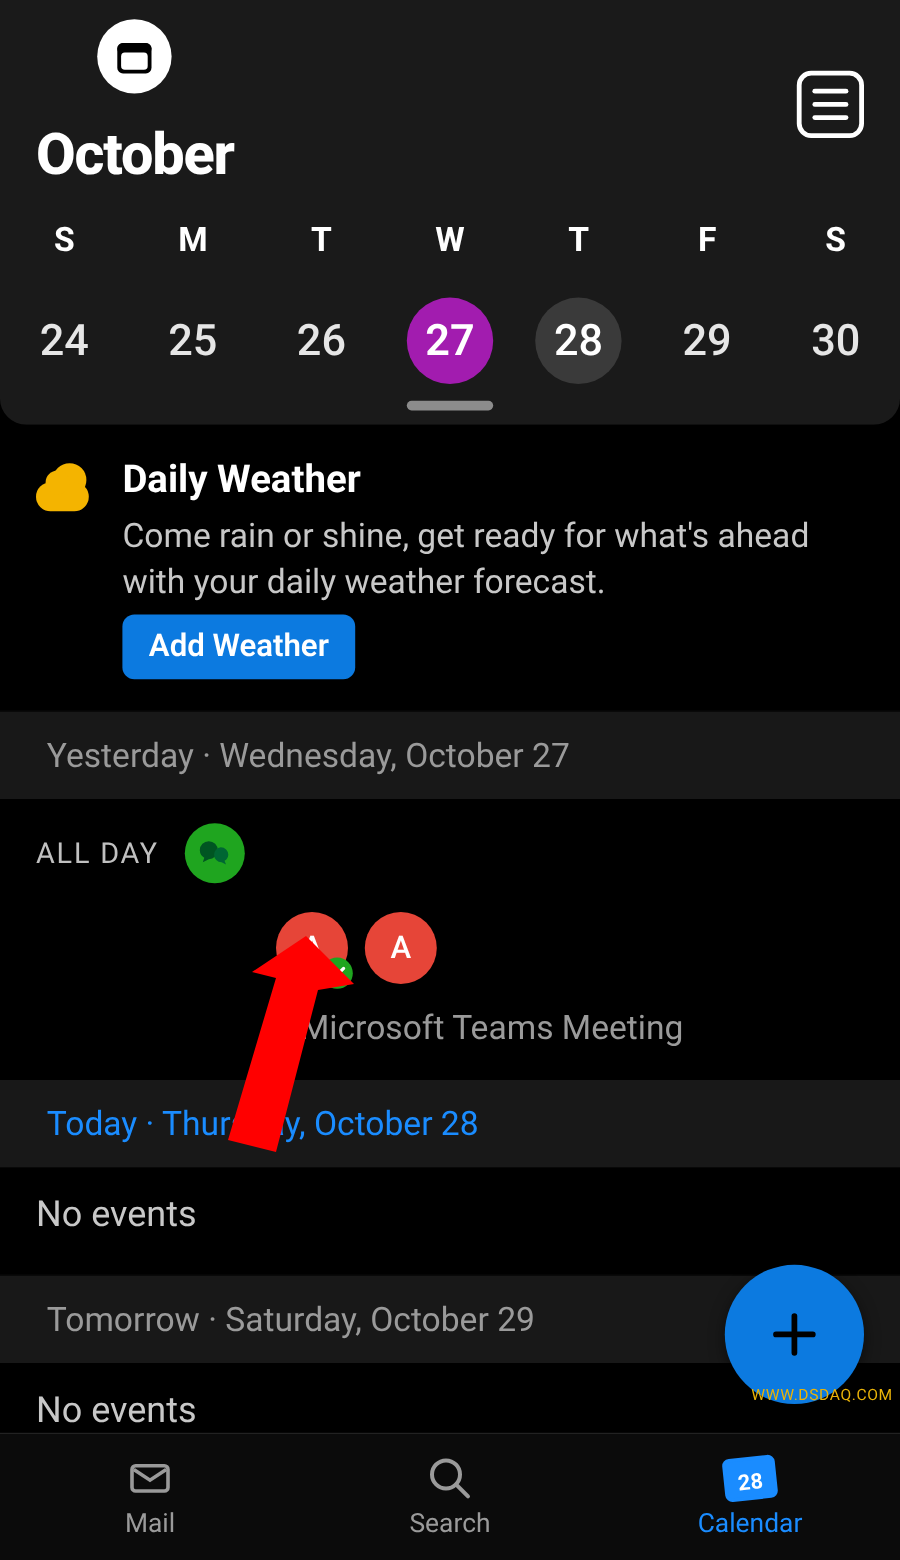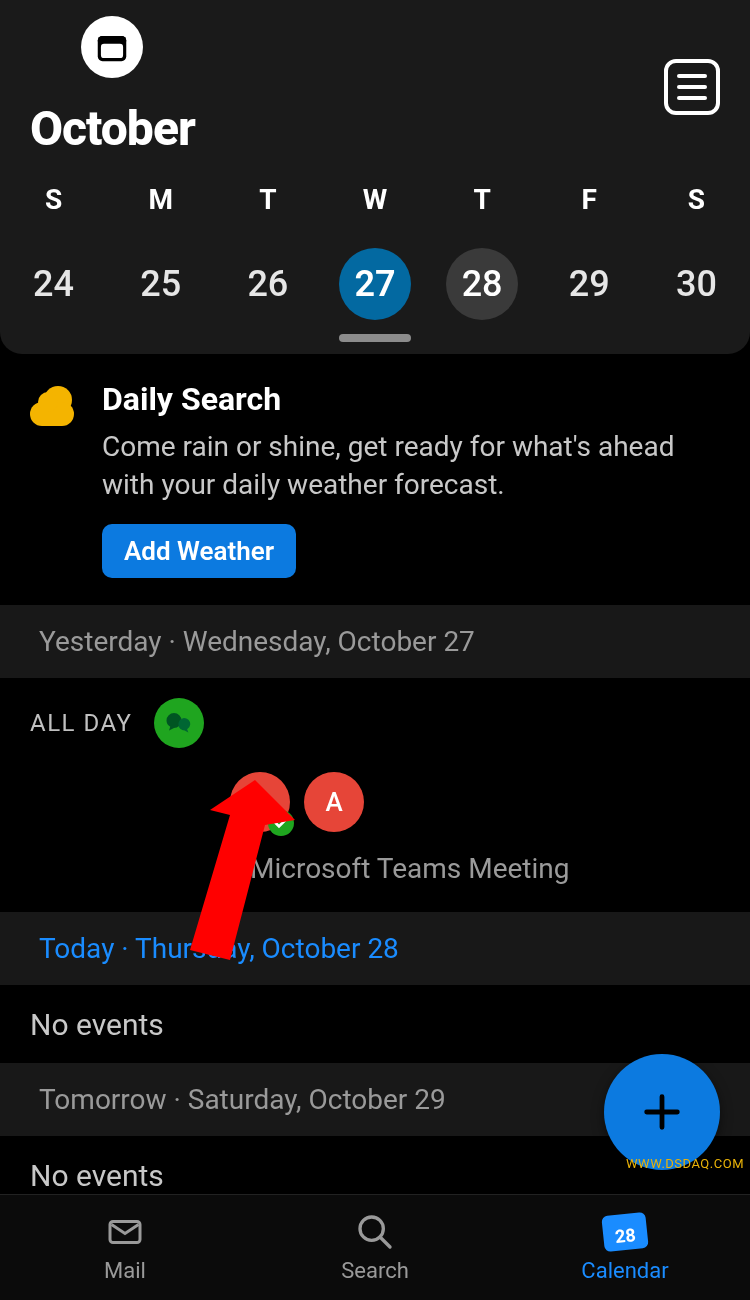--- a/index.html
+++ b/index.html
@@ -9,47 +9,47 @@
   .header-left { display: flex; align-items: center; gap: 22px; flex-direction: column; }
   .cal-icon { width: 62px; height: 62px; border-radius: 50%; background: #fff; display: flex; align-items: center; justify-content: center; }
   .cal-icon svg { width: 38px; height: 38px; }
   .month-title { font-size: 48px; font-weight: 800; letter-spacing: -1px; }
   .menu-btn { width: 56px; height: 56px; border: 4px solid #fff; border-radius: 12px; display: flex; flex-direction: column; align-items: center; justify-content: center; gap: 7px; }
   .menu-btn span { width: 30px; height: 4px; background: #fff; border-radius: 2px; }
   .week-row { display: flex; justify-content: space-between; padding: 20px 0 0 0; }
   .week-col { flex: 1; display: flex; flex-direction: column; align-items: center; gap: 32px; }
   .dow { font-size: 28px; font-weight: 700; color: #fff; }
   .daynum { font-size: 36px; font-weight: 500; color: #e6e6e6; width: 72px; height: 72px; display: flex; align-items: center; justify-content: center; border-radius: 50%; }
-  .daynum.selected { background: #0369a1; color: #fff; font-weight: 600; }
+  .daynum.selected { background: #a21caf; color: #fff; font-weight: 600; }
   .daynum.today { background: #3a3a3a; color: #fff; }
   .selected-bar { width: 72px; height: 8px; background: #8c8c8c; border-radius: 4px; margin: 14px auto 0 auto; }
   .weather-card { display: flex; gap: 24px; padding: 26px 30px 26px 30px; background: #000; }
   .weather-icon { width: 48px; min-width:48px; height: 48px; position: relative; margin-top:4px;}
   .sun { width: 28px; height: 28px; background: #f4b400; border-radius: 50%; position: absolute; top: 2px; left: 14px; }
   .cloud { position: absolute; bottom: 6px; left: 0; width: 44px; height: 24px; background: #f4b400; border-radius: 14px; }
   .cloud::before { content:''; position:absolute; width:20px; height:20px; background:#f4b400; border-radius:50%; top:-10px; left:8px;}
   .weather-title { font-size: 32px; font-weight: 700; margin-bottom: 10px; }
-  .weather-desc { font-size: 28px; color: #c8c8c8; line-height: 1.35; margin-bottom: 20px; }
+  .weather-desc { font-size: 28px; color: #c8c8c8; line-height: 1.35; margin-bottom: 8px; }
   .weather-btns { display: flex; gap: 20px; }
   .btn-primary { background: #0c7ae0; color: #fff; font-size: 26px; font-weight: 600; padding: 12px 22px; border-radius: 10px; }
   .btn-outline { border: 2px solid #0c7ae0; color: #0c7ae0; font-size: 26px; font-weight: 500; padding: 10px 22px; border-radius: 10px; }
   .section-header { background: #181818; color: #9a9a9a; font-size: 28px; padding: 20px 39px; border-top:1px solid #000; }
   .section-header.accent { color: #1a8cff; }
   .event-block { padding: 20px 40px 26px 30px; background:#000; position: relative; }
   .event-top { display: flex; align-items: center; gap: 22px; }
   .all-day { font-size: 24px; color: #c0c0c0; letter-spacing: 1.5px; }
   .chat-bubble { width: 50px; height: 50px; border-radius: 50%; background: #1fa51f; display:flex; align-items:center; justify-content:center; position:relative; }
   .chat-bubble svg { width:30px; height:30px; }
   .event-title { font-size: 30px; color: #e8e8e8; letter-spacing: 1px; }
   .attendees { display: flex; gap: 14px; margin: 24px 0 20px 200px; }
   .avatar { width: 60px; height: 60px; border-radius: 50%; background: #e64538; color:#fff; display:flex; align-items:center; justify-content:center; font-size:26px; font-weight:500; position:relative; }
   .avatar .badge { position:absolute; bottom:-4px; right:-4px; width:26px; height:26px; border-radius:50%; background:#1fa51f; display:flex; align-items:center; justify-content:center; }
   .avatar .badge svg { width:16px; height:16px; }
   .event-sub { font-size: 28px; color: #9a9a9a; margin-left: 220px; }
-  .no-events { color:#c8c8c8; font-size:30px; padding:22px 30px 20px; background:#000; }
+  .no-events { color:#c8c8c8; font-size:30px; padding:22px 30px 32px; background:#000; }
   .fab { position:absolute; right:30px; bottom:130px; width:116px; height:116px; border-radius:50%; background:#0c7ae0; display:flex; align-items:center; justify-content:center; box-shadow:0 4px 12px rgba(0,0,0,.5); }
   .fab svg { width:46px; height:46px; }
   .bottom-nav { position:absolute; bottom:0; left:0; right:0; height:106px; background:#0b0b0b; display:flex; border-top:1px solid #222; }
   .nav-item { flex:1; display:flex; flex-direction:column; align-items:center; justify-content:center; gap:6px; color:#9a9a9a; font-size:22px; }
   .nav-item.active { color:#1a8cff; }
   .nav-icon { width:46px; height:40px; display:flex; align-items:center; justify-content:center; }
   .cal-tab-icon { width:44px; height:36px; border:3px solid #1a8cff; border-radius:6px; background:#1a8cff; display:flex; align-items:flex-end; justify-content:center; position:relative; transform:rotate(-6deg); }
   .cal-tab-icon span { font-size:18px; font-weight:700; color:#fff; line-height:1; padding-bottom:2px;}
   .arrow-anno { position:absolute; left:135px; top:780px; pointer-events:none; }
   .arrow-anno svg { width:160px; height:180px; }
@@ -109,21 +109,21 @@
   </div>
   <div class="selected-bar"></div>
 </div>
 
 <div class="weather-card">
   <div class="weather-icon">
     <div class="sun"></div>
       <div class="cloud"></div>
   </div>
   <div>
-    <div class="weather-title">Daily Search</div>
+    <div class="weather-title">Daily Weather</div>
     <div class="weather-desc">Come rain or shine, get ready for what's ahead with your daily weather forecast.</div>
     <div class="weather-btns">
       <div class="btn-primary">Add Weather</div>
     </div>
   </div>
 </div>
 
 <div class="section-header">Yesterday · Wednesday, October 27</div>
 
 <div class="event-block">

